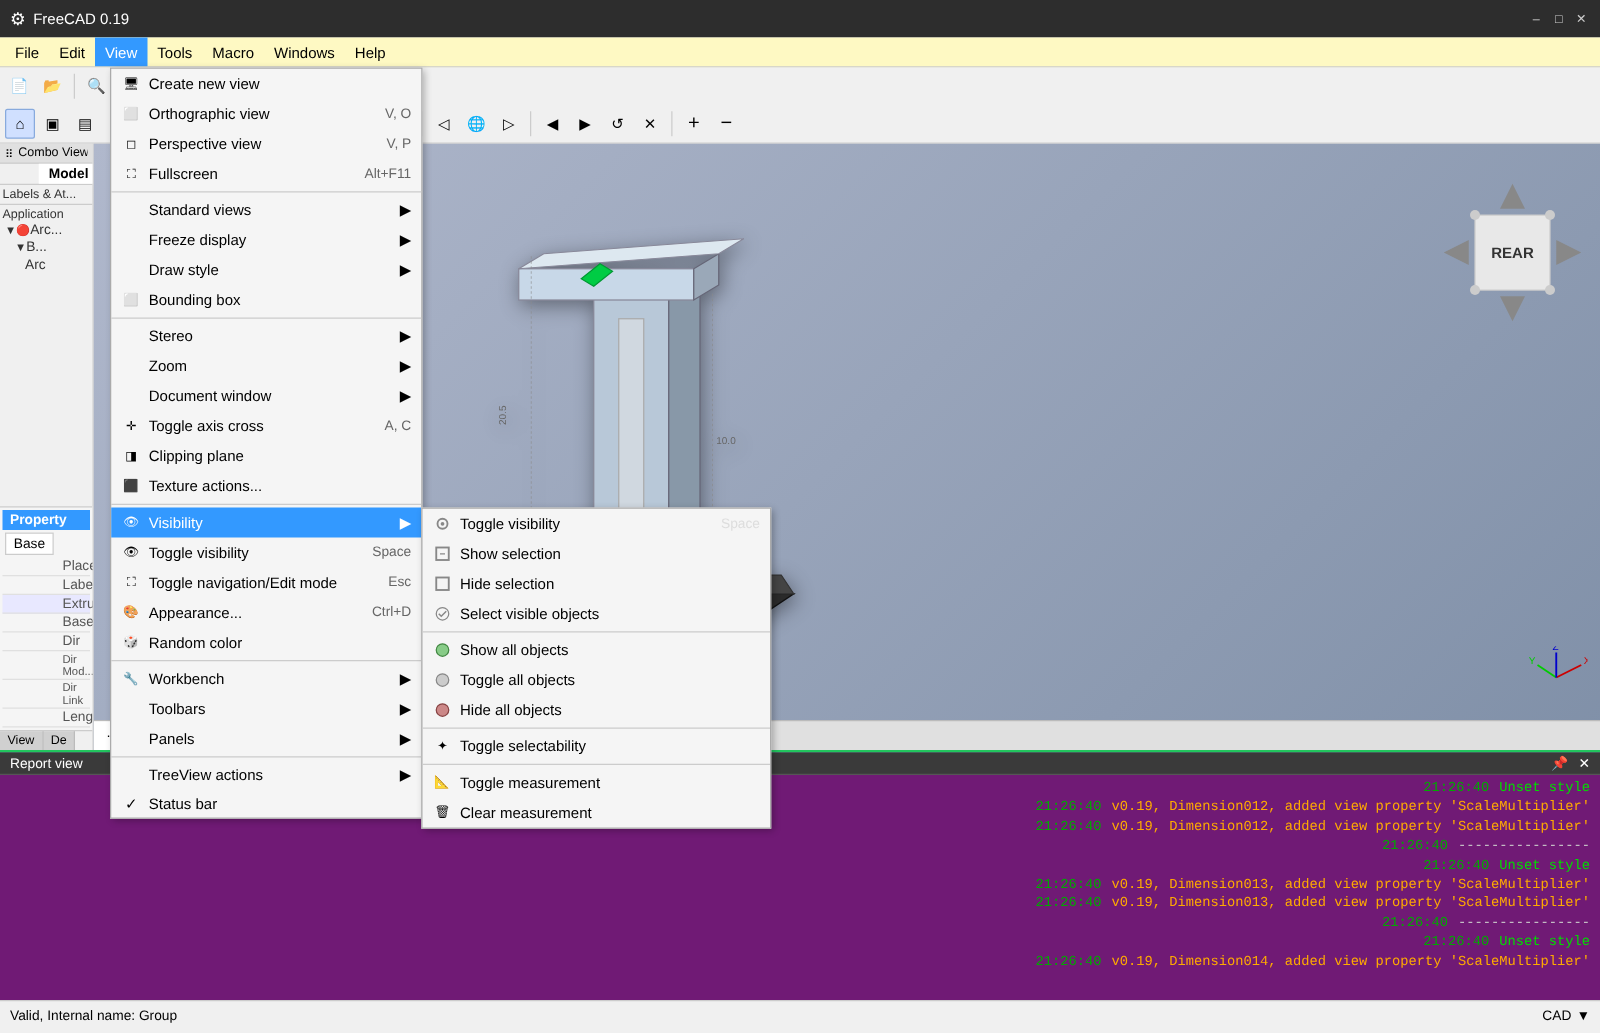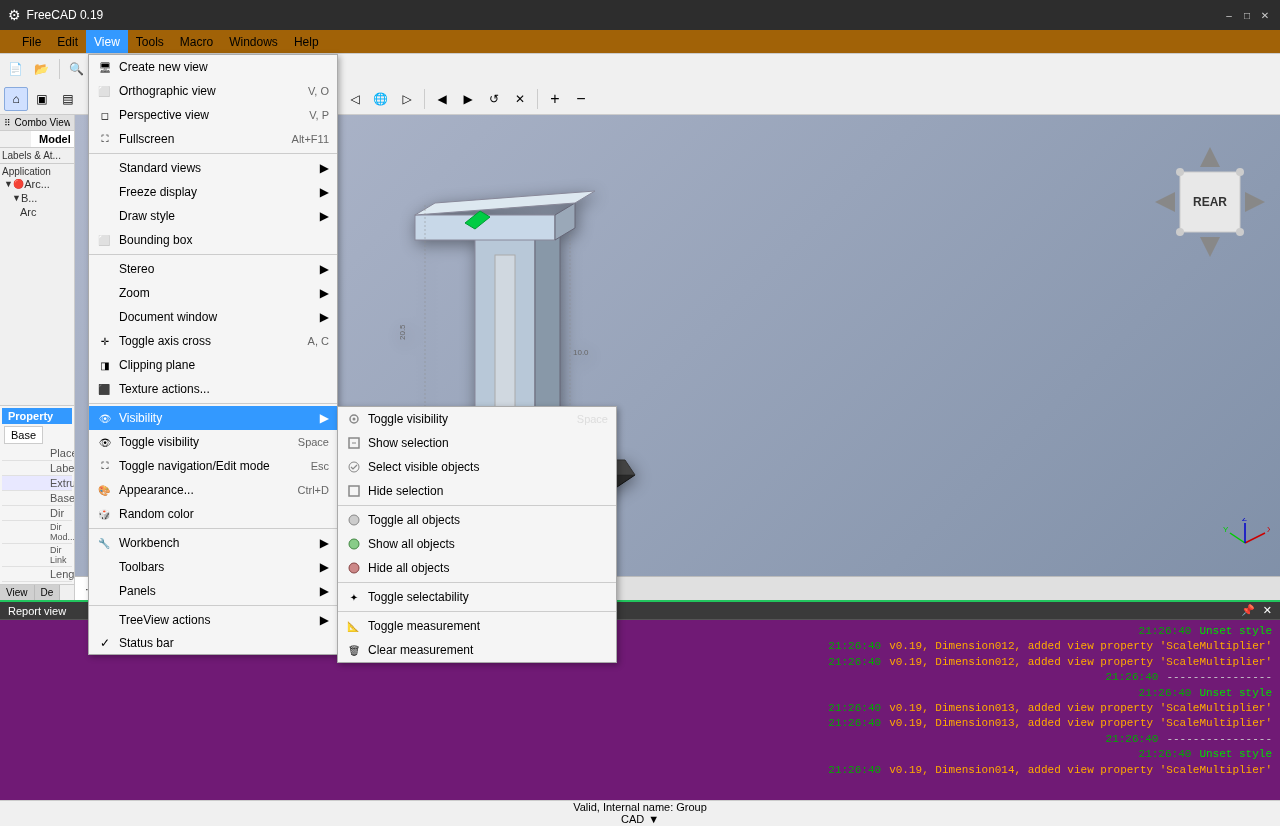--- a/index.html
+++ b/index.html
@@ -39,26 +39,26 @@
       display: flex;
       align-items: center;
       justify-content: center;
       cursor: pointer;
       color: #ccc;
       font-size: 10px;
     }
 
     
     #menu-bar {
-      background: #a16207;
+      background: #fef9c3;
       border-bottom: 1px solid #ccc;
       height: 24px;
       display: flex;
       align-items: center;
-      padding: 0 14px;
+      padding: 0 4px;
     }
     .menu-item {
       padding: 2px 8px;
       cursor: pointer;
       height: 100%;
       display: flex;
       align-items: center;
     }
     .menu-item:hover, .menu-item.active {
       background: #3399ff;
@@ -290,21 +290,20 @@
     
     #status-bar {
       height: 25px;
       background: #f0f0f0;
       border-top: 1px solid #ccc;
       display: flex;
       align-items: center;
       padding: 0 8px;
       font-size: 11px;
       justify-content: space-between;
-      flex-direction: column;
     }
     .dropdown-menu {
       position: absolute;
       background: #f5f5f5;
       border: 1px solid #aaa;
       box-shadow: 2px 2px 6px rgba(0,0,0,0.3);
       z-index: 200;
       min-width: 250px;
     }
     .dropdown-menu .menu-entry {
@@ -738,54 +737,54 @@
           <svg width="14" height="14">
               <rect x="2" y="2" width="10" height="10" fill="none" stroke="#888" stroke-width="1.5"></rect>
               <line x1="5" y1="7" x2="9" y2="7" stroke="#888" stroke-width="1"></line>
             </svg>
         </span>
         <span>Show selection</span>
       </div>
       <div class="menu-entry">
         <span class="menu-icon">
           <svg width="14" height="14">
+              <rect x="2" y="2" width="10" height="10" fill="none" stroke="#888" stroke-width="1.5"></rect>
+            </svg>
+        </span>
+        <span>Hide selection</span>
+      </div>
+      <div class="menu-entry">
+        <span class="menu-icon">
+          <svg width="14" height="14">
               <circle cx="7" cy="7" r="5" fill="none" stroke="#888" stroke-width="1"></circle>
               <polyline points="4,7 6,9 10,5" fill="none" stroke="#888" stroke-width="1.2"></polyline>
             </svg>
         </span>
         <span>Select visible objects</span>
       </div>
+      <div class="menu-sep"></div>
       <div class="menu-entry">
         <span class="menu-icon">
           <svg width="14" height="14">
-              <rect x="2" y="2" width="10" height="10" fill="none" stroke="#888" stroke-width="1.5"></rect>
+              <circle cx="7" cy="7" r="5" fill="#88cc88" stroke="#448844" stroke-width="1"></circle>
             </svg>
         </span>
-        <span>Hide selection</span>
-      </div>
-      <div class="menu-sep"></div>
+        <span>Show all objects</span>
+      </div>
       <div class="menu-entry">
         <span class="menu-icon">
           <svg width="14" height="14">
               <circle cx="7" cy="7" r="5" fill="#ccc" stroke="#888" stroke-width="1"></circle>
             </svg>
         </span>
         <span>Toggle all objects</span>
       </div>
       <div class="menu-entry">
         <span class="menu-icon">
           <svg width="14" height="14">
-              <circle cx="7" cy="7" r="5" fill="#88cc88" stroke="#448844" stroke-width="1"></circle>
-            </svg>
-        </span>
-        <span>Show all objects</span>
-      </div>
-      <div class="menu-entry">
-        <span class="menu-icon">
-          <svg width="14" height="14">
               <circle cx="7" cy="7" r="5" fill="#cc8888" stroke="#884444" stroke-width="1"></circle>
             </svg>
         </span>
         <span>Hide all objects</span>
       </div>
       <div class="menu-sep"></div>
       <div class="menu-entry">
         <span class="menu-icon">✦</span>
         <span>Toggle selectability</span>
       </div>

